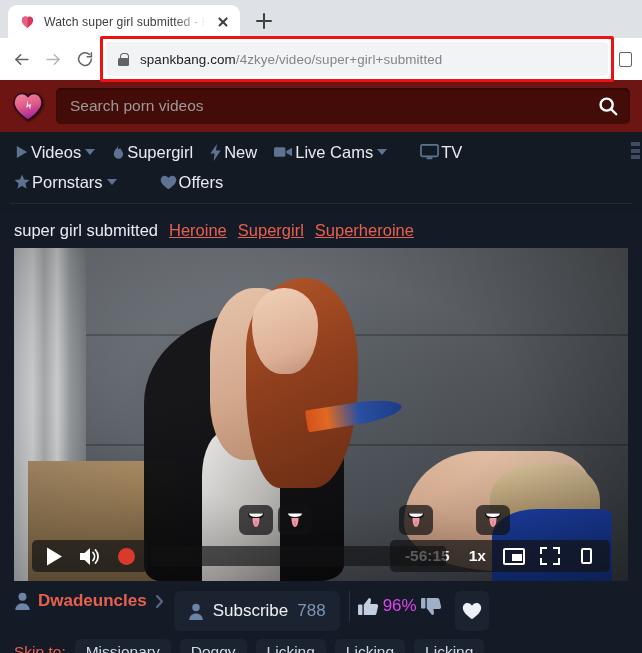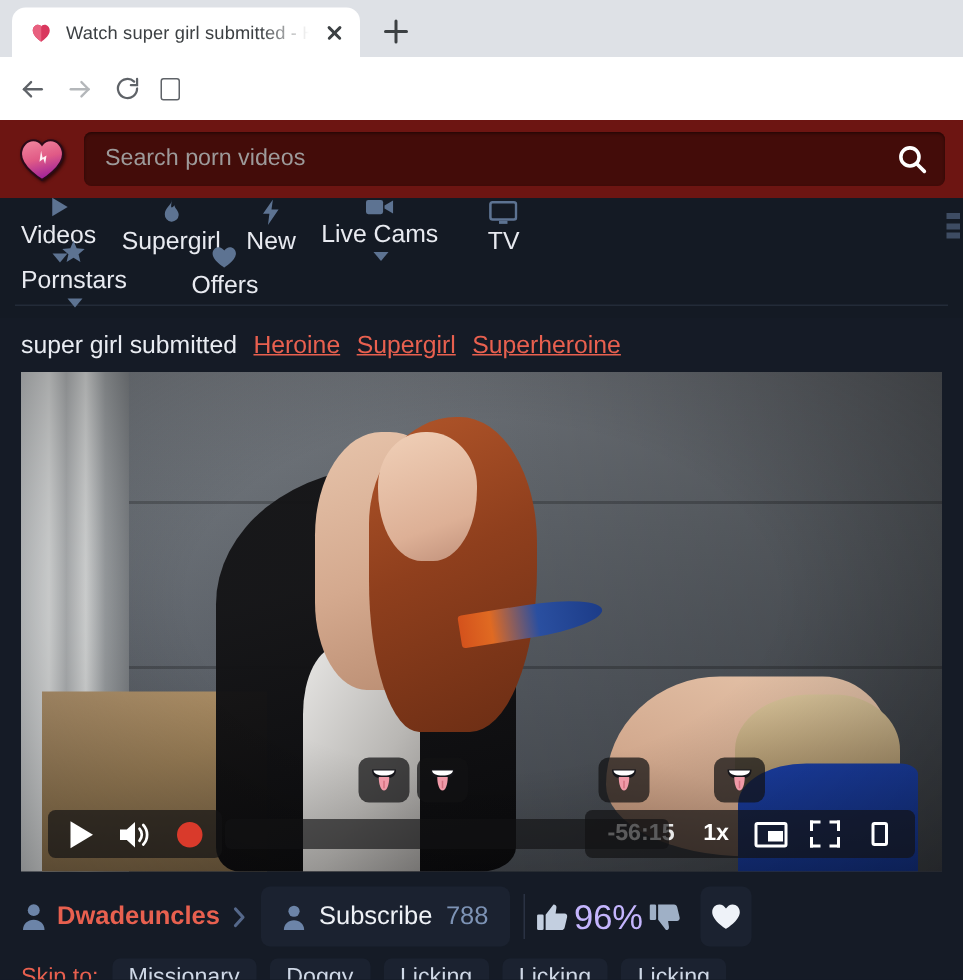--- a/index.html
+++ b/index.html
@@ -76,21 +76,21 @@
     box-shadow: inset 0 1px 2px rgba(0,0,0,.45);
   }
   .search-ph { flex: 1; font-size: 15.5px; color: #9d9a9a; }
   .search-ic { width: 24px; height: 24px; color: #fff; display: flex; align-items: center; justify-content: center; }
 
   
   .navbar { background: #141a24; padding: 5px 10px 8px 10px; position: relative; }
   .navrow { display: flex; align-items: center; gap: 0; height: 30px; }
   .navitem {
     display: flex; align-items: center; gap: 2px; padding: 0 13px 0 4px;
-    color: #e8eaf0; font-size: 16.5px; cursor: pointer; white-space: nowrap; flex-direction: column;
+    color: #e8eaf0; font-size: 16.5px; cursor: pointer; white-space: nowrap;
   }
   .navitem .ic { display: flex; align-items: center; color: #5d7392; }
   .caret { width: 0; height: 0; border-left: 5.5px solid transparent; border-right: 5.5px solid transparent;
            border-top: 6px solid #5d7392; margin-left: 2px; }
   .nav-kebab { position: absolute; right: 2px; top: 10px; display: flex; flex-direction: column; gap: 2.5px; cursor: pointer; }
   .nav-kebab i { width: 9px; height: 4px; background: #3e4c63; display: block; }
   .nav-sep { height: 1px; background: #232b38; margin-top: 6px; }
 
   
   .vid-title-row {
@@ -193,30 +193,30 @@
   .pip::after { content: ""; position: absolute; right: 1.5px; bottom: 1.5px; width: 10px; height: 7px; background: #fff; }
   .fs { width: 20px; height: 18px; position: relative; }
   .fs i { position: absolute; width: 7px; height: 7px; border: 2.2px solid #fff; }
   .fs i:nth-child(1) { left: 0; top: 0; border-right: 0; border-bottom: 0; }
   .fs i:nth-child(2) { right: 0; top: 0; border-left: 0; border-bottom: 0; }
   .fs i:nth-child(3) { left: 0; bottom: 0; border-right: 0; border-top: 0; }
   .fs i:nth-child(4) { right: 0; bottom: 0; border-left: 0; border-top: 0; }
   .rot { width: 11px; height: 16px; border: 2px solid #fff; border-radius: 2px; }
 
   
-  .actionbar { display: flex; align-items: center; gap: 9px; padding: 10px 10px 0 14px; }
+  .actionbar { display: flex; align-items: flex-start; gap: 9px; padding: 10px 10px 0 14px; }
   .uploader { display: flex; align-items: center; gap: 7px; cursor: pointer; }
   .uname { font-size: 17px; font-weight: bold; color: #e8604f; }
   .btn {
     height: 40px; background: #1b2230; border-radius: 6px; display: flex; align-items: center;
     gap: 9px; padding: 0 14px; cursor: pointer; color: #eef1f6; font-size: 17px;
   }
   .btn .cnt { color: #7d93b5; font-size: 17px; }
   .ratings { display: flex; align-items: center; gap: 4px; padding-left: 8px; border-left: 1px solid #2a3243; height: 30px; }
-  .pct { font-size: 23px; color: #c4b5fd; }
+  .pct { font-size: 17px; color: #d946ef; }
   .heartbtn { height: 40px; width: 34px; background: #1b2230; border-radius: 6px;
               display: flex; align-items: center; justify-content: center; cursor: pointer; margin-left: 4px; }
 
   
   .skiprow { display: flex; align-items: center; gap: 9px; padding: 8px 0 0 14px; }
   .skiplabel { font-size: 15.5px; color: #e8604f; white-space: nowrap; }
   .skipchip {
     background: #1b2230; border-radius: 5px; padding: 4px 11px; color: #cfd8e6;
     font-size: 15.5px; cursor: pointer; white-space: nowrap;
   }
@@ -254,20 +254,27 @@
           <polyline points="13 6 19 12 13 18"></polyline>
       </svg>
     </div>
     <div class="nav-btn">
       <svg width="18" height="18" viewBox="0 0 24 24" fill="none" stroke="#5f6368" stroke-width="2" stroke-linecap="round">
         <path d="M20.5 12a8.5 8.5 0 1 1-2.6-6.1"></path>
           <polyline points="20.5 3.5 20.5 9 15 9" fill="none"></polyline>
       </svg>
     </div>
 
+    <div class="omnibox-wrap">
+      <div class="omnibox">
+        <span class="lock"></span>
+        <span class="url"><b>spankbang.com</b><span>/4zkye/video/super+girl+submitted</span></span>
+      </div>
+      <div class="hl-box"></div>
+    </div>
 
     <div class="tb-right">
       <span class="bookmark-ic"></span>
     </div>
   </div>
 </div>
 
 <div class="site-header">
   <div class="logo">
     <span class="logo-heart">

